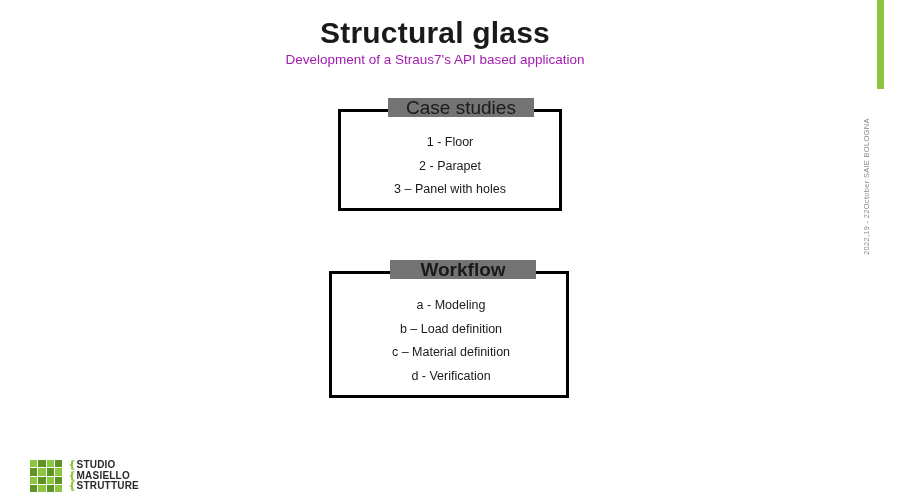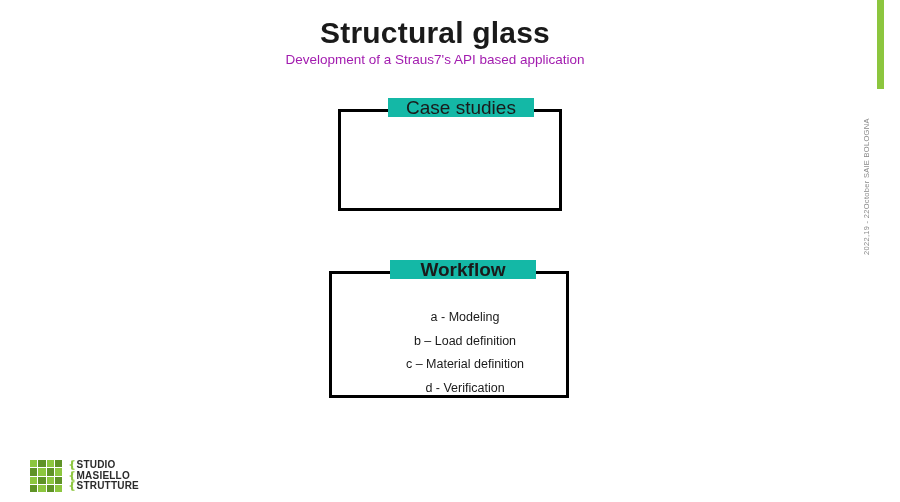--- a/index.html
+++ b/index.html
@@ -59,21 +59,21 @@
   .box-flow {
     left: 329px;
     top: 271px;
     width: 240px;
     height: 127px;
   }
 
   
   .box-header {
     position: absolute;
-    background: #14b8a6;
+    background: #737373;
     text-align: center;
     font-size: 19px;
     color: #1a1a1a;
     line-height: 1;
     padding: 0 8px;
     white-space: nowrap;
   }
   .hdr-case {
     left: 388px;
     top: 98px;
@@ -94,23 +94,22 @@
     font-size: 12.5px;
     color: #1a1a1a;
   }
   .items-case {
     left: 338px;
     top: 131px;
     width: 224px;
   }
   .items-flow {
     left: 329px;
-    top: 306px;
+    top: 294px;
     width: 244px;
-    margin-left: 14px;
   }
   .item {
     line-height: 23.5px;
   }
 
   
   .green-bar {
     position: absolute;
     left: 877px;
     top: 0;
@@ -173,20 +172,25 @@
 </head>
 <body>
 
 <div class="slide">
 
   <div class="title">Structural glass</div>
   <div class="subtitle">Development of a Straus7's API based application</div>
 
   <div class="box box-case"></div>
   <div class="box-header hdr-case">Case studies</div>
+  <div class="items items-case">
+    <div class="item">1 - Floor</div>
+    <div class="item">2 - Parapet</div>
+    <div class="item">3 – Panel with holes</div>
+  </div>
 
   <div class="box box-flow"></div>
   <div class="box-header hdr-flow">Workflow</div>
   <div class="items items-flow">
     <div class="item">a - Modeling</div>
     <div class="item">b – Load definition</div>
     <div class="item">c – Material definition</div>
     <div class="item">d - Verification</div>
   </div>
 

